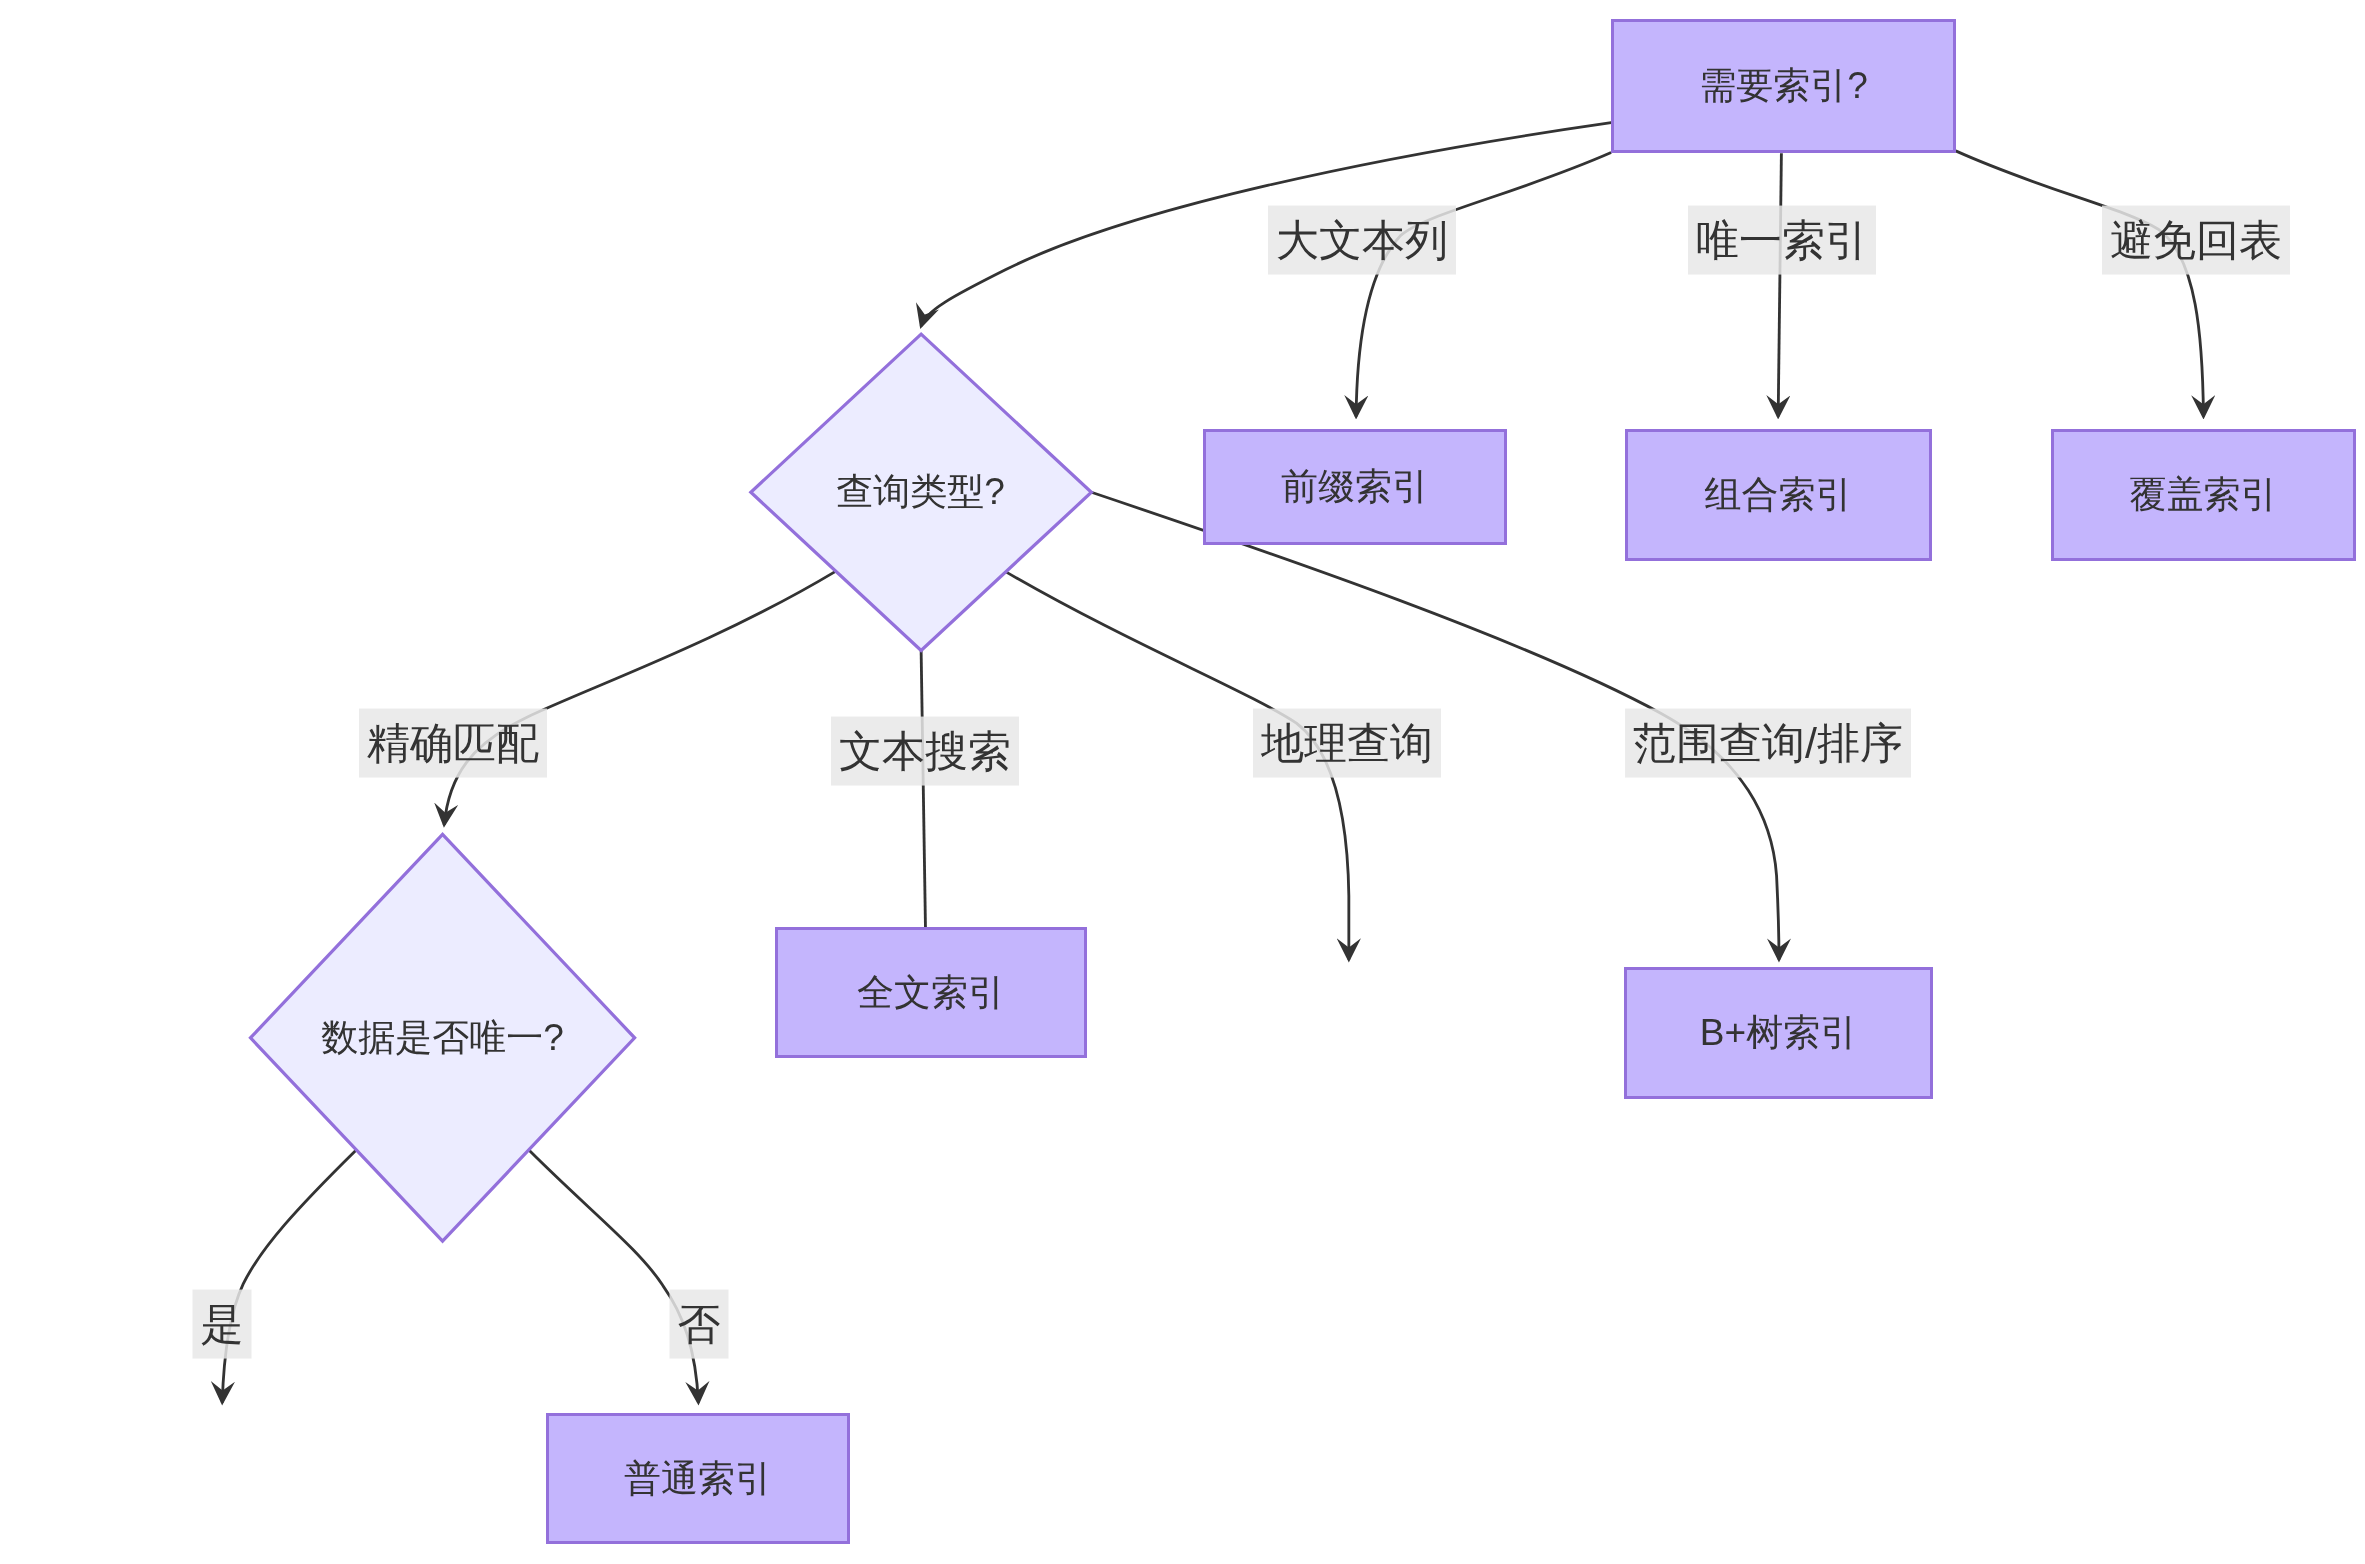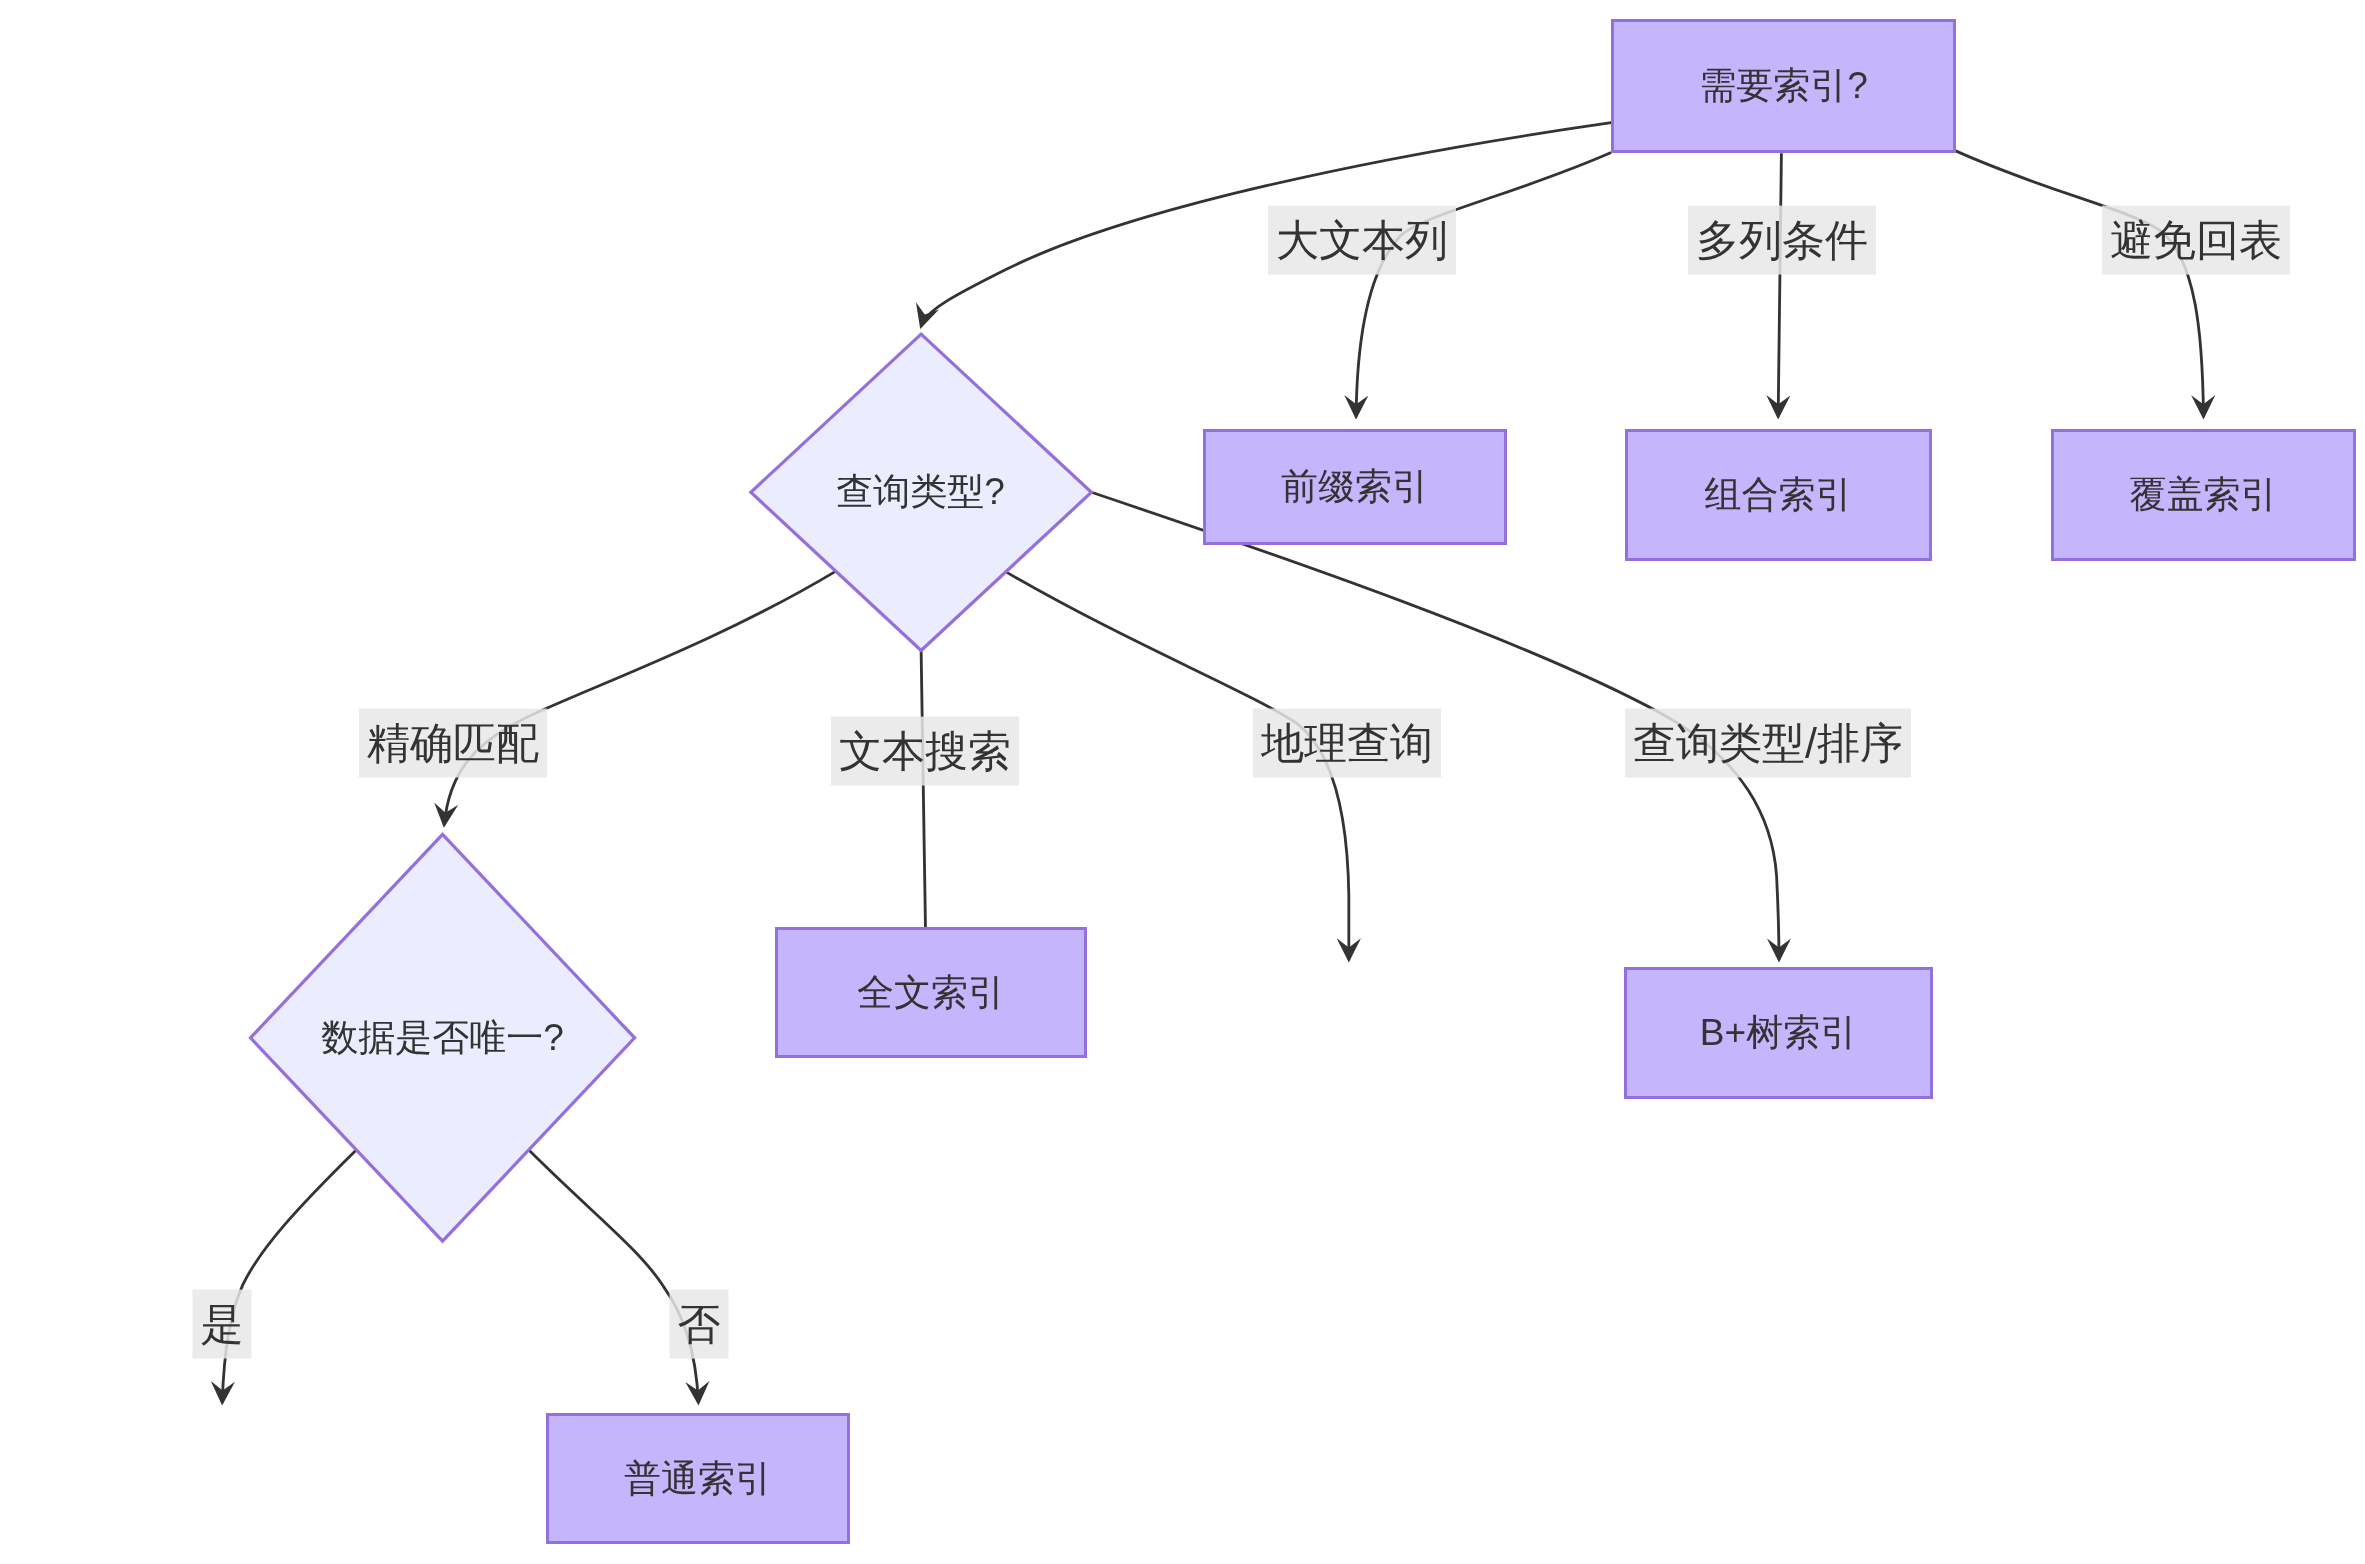--- a/index.html
+++ b/index.html
@@ -82,30 +82,30 @@
 
 
   <div class="node" style="left:546px;top:1413px;width:304px;height:131px;">普通索引</div>
 
   <div class="diamond-label" style="left:759px;top:466px;width:323px;height:52px;">查询类型?</div>
 
   <div class="diamond-label" style="left:257px;top:1012px;width:371px;height:52px;">数据是否唯一?</div>
 
   <div class="edge-label" style="left:1362px;top:240px;">大文本列</div>
 
-  <div class="edge-label" style="left:1782px;top:240px;">多列条件</div>
+  <div class="edge-label" style="left:1782px;top:240px;">唯一索引</div>
 
   <div class="edge-label" style="left:2196px;top:240px;">避免回表</div>
 
   <div class="edge-label" style="left:453px;top:743px;">精确匹配</div>
 
   <div class="edge-label" style="left:925px;top:743px;margin-top:8px;">文本搜索</div>
 
   <div class="edge-label" style="left:1347px;top:743px;">地理查询</div>
 
-  <div class="edge-label" style="left:1768px;top:743px;">查询类型/排序</div>
+  <div class="edge-label" style="left:1768px;top:743px;">范围查询/排序</div>
 
   <div class="edge-label" style="left:222px;top:1324px;">是</div>
 
   <div class="edge-label" style="left:699px;top:1324px;">否</div>
 
 </div>
 
 
 </body></html>

